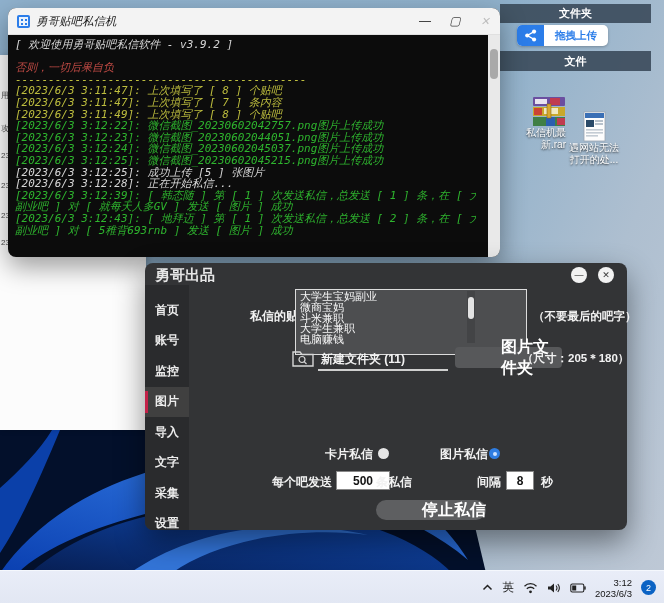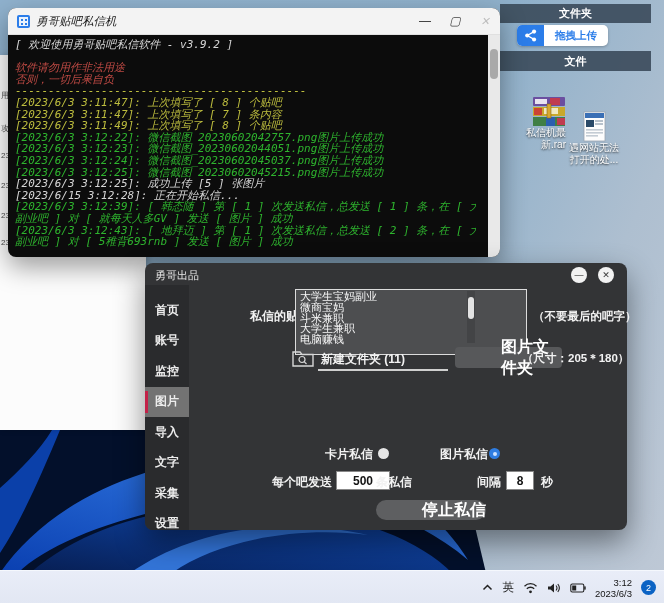--- a/index.html
+++ b/index.html
@@ -48,29 +48,29 @@
   
   .dicon{position:absolute;width:56px;display:flex;flex-direction:column;align-items:center;}
   .dicon .lbl{font-size:10px;line-height:12px;color:#fff;text-align:center;
     text-shadow:0 1px 2px rgba(0,0,0,.85);}
   .di-rar{left:510px;top:96px;align-items:flex-end;}
   .di-doc{left:566px;top:111px;}
   
   .dialog{position:absolute;left:145px;top:263px;width:482px;height:267px;background:#333436;
     border-radius:8px;box-shadow:0 12px 30px rgba(0,0,0,.45);color:#f0f0f0;}
   .d-title{position:absolute;left:0;top:0;right:0;height:24px;display:flex;align-items:center;}
-  .d-title .t{font-size:11px;color:#e6e6e6;margin-left:10px;}
+  .d-title .t{font-size:15px;color:#e6e6e6;margin-left:10px;font-weight:bold;}
   .d-btns{margin-left:auto;margin-right:13px;display:flex;gap:11px;}
   .d-cir{width:16px;height:16px;border-radius:50%;background:#f2f2f2;color:#3a3a3a;
     display:flex;align-items:center;justify-content:center;font-size:9px;line-height:1;}
   .d-side{position:absolute;left:0;top:22px;bottom:0;width:44px;background:#2a2b2d;
     border-radius:0 0 0 8px;padding-top:10px;box-sizing:border-box;}
   .d-item{position:relative;height:30.5px;display:flex;align-items:center;justify-content:center;
     font-size:12px;font-weight:700;color:#ececec;text-align:center;}
-  .d-item.selected{background:#737373;}
+  .d-item.selected{background:#404040;}
   .d-item.selected::before{content:"";position:absolute;left:0;top:4px;bottom:4px;width:3px;background:#c32148;}
   .d-lab{position:absolute;font-size:12px;font-weight:700;color:#f2f2f2;white-space:nowrap;}
   .lb{position:absolute;left:150px;top:26px;width:232px;height:66px;background:#4d4e50;
     border:1px solid #dcdcdc;box-sizing:border-box;padding:1px 4px;overflow:hidden;}
   .lb-item{font-size:11px;line-height:10.8px;color:#f7f7f7;white-space:nowrap;}
   .lb-sb{position:absolute;right:152px;top:28px;width:8px;height:52px;background:#434446;}
   .lb-thumb{position:absolute;left:1px;top:6px;width:6px;height:22px;background:#e3e3e3;border-radius:3px;}
   .underline{position:absolute;left:173px;top:86px;width:130px;height:20px;border-bottom:2px solid #cfcfcf;}
   .d-btn{position:absolute;background:#57585a;color:#fff;font-size:16px;font-weight:700;
     display:flex;align-items:center;justify-content:center;padding-left:46px;}
@@ -188,21 +188,20 @@
         <span class="c-btn">▢</span>
         <span class="c-btn close">✕</span>
       </div>
     </div>
     <div class="c-body">
 
         <div class="cline c-white">[ 欢迎使用勇哥贴吧私信软件 - v3.9.2 ]</div>
 
         <div class="cline c-white"></div>
 
-        <div class="cline c-red">软件请勿用作非法用途</div>
 
         <div class="cline c-red">否则，一切后果自负</div>
 
         <div class="cline c-yellow">--------------------------------------------</div>
 
         <div class="cline c-yellow">[2023/6/3 3:11:47]: 上次填写了 [ 8 ] 个贴吧</div>
 
         <div class="cline c-yellow">[2023/6/3 3:11:47]: 上次填写了 [ 7 ] 条内容</div>
 
         <div class="cline c-yellow">[2023/6/3 3:11:49]: 上次填写了 [ 8 ] 个贴吧</div>
@@ -211,21 +210,21 @@
         <div class="cline c-green">[2023/6/3 3:12:22]: 微信截图_20230602042757.png图片上传成功</div>
 
         <div class="cline c-green">[2023/6/3 3:12:23]: 微信截图_20230602044051.png图片上传成功</div>
 
         <div class="cline c-green">[2023/6/3 3:12:24]: 微信截图_20230602045037.png图片上传成功</div>
 
         <div class="cline c-green">[2023/6/3 3:12:25]: 微信截图_20230602045215.png图片上传成功</div>
 
         <div class="cline c-white">[2023/6/3 3:12:25]: 成功上传 [5 ] 张图片</div>
 
-        <div class="cline c-white">[2023/6/15 3:12:28]: 正在开始私信...</div>
+        <div class="cline c-white">[2023/6/3 3:12:28]: 正在开始私信...</div>
 
         <div class="cline c-green">[2023/6/3 3:12:39]: [ 韩态随 ] 第 [ 1 ] 次发送私信，总发送 [ 1 ] 条，在 [ 大学生宝妈</div>
 
         <div class="cline c-green">副业吧 ] 对 [ 就每天人多GV ] 发送 [ 图片 ] 成功</div>
 
         <div class="cline c-green">[2023/6/3 3:12:43]: [ 地拜迈 ] 第 [ 1 ] 次发送私信，总发送 [ 2 ] 条，在 [ 大学生宝妈</div>
 
         <div class="cline c-green">副业吧 ] 对 [ 5稚背693rnb ] 发送 [ 图片 ] 成功</div>
       </div>
     <div class="c-scroll">

